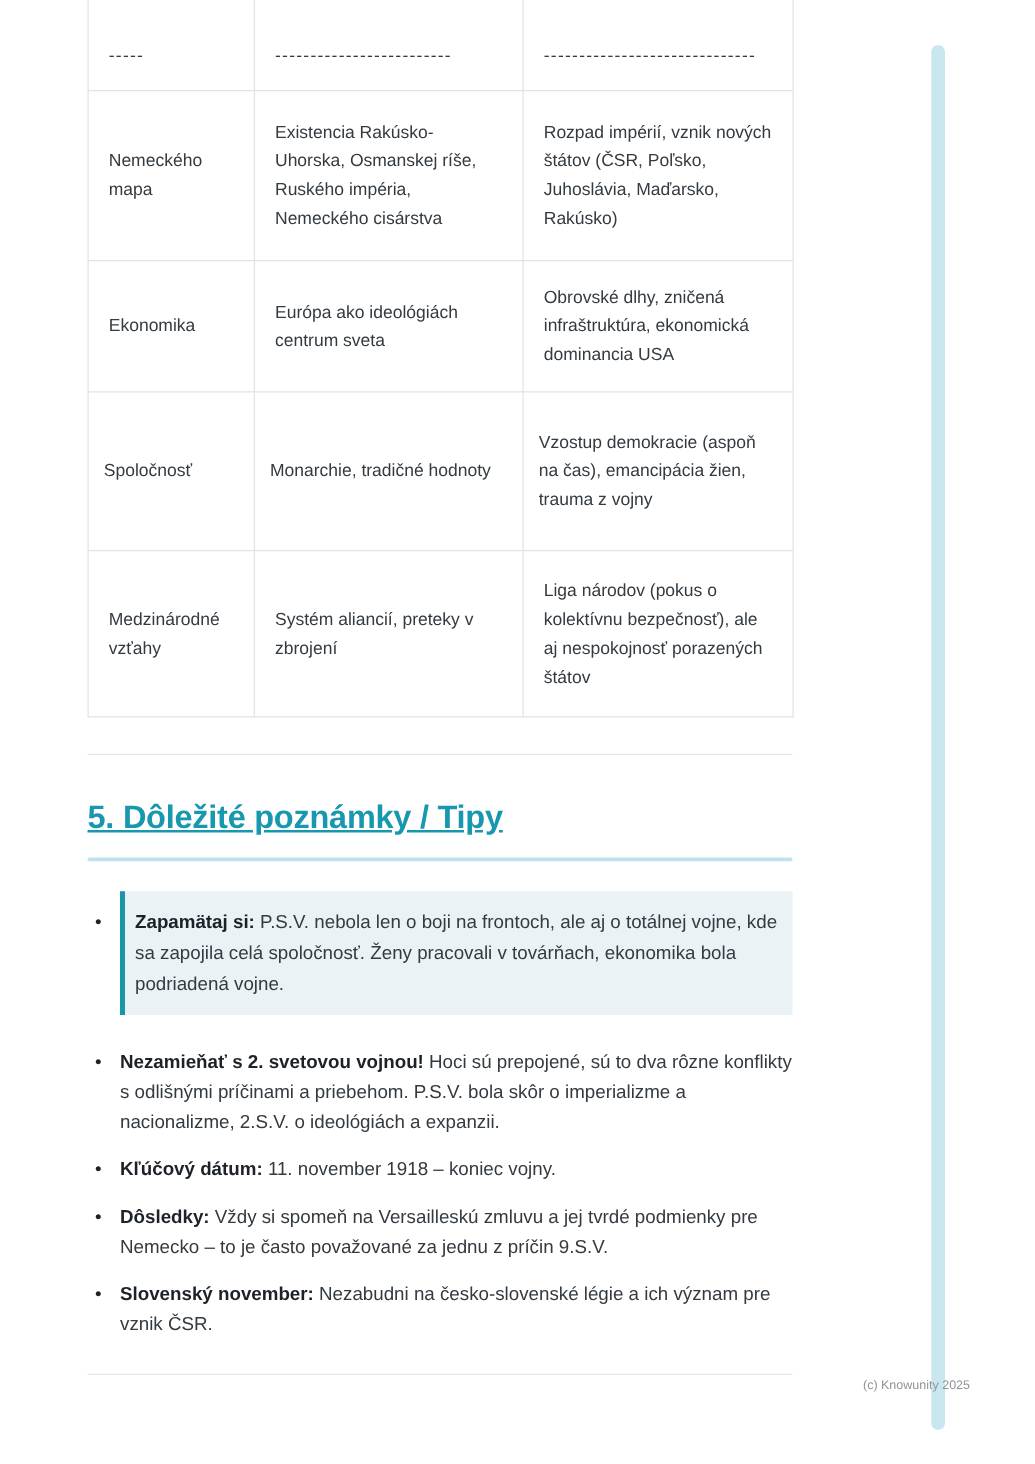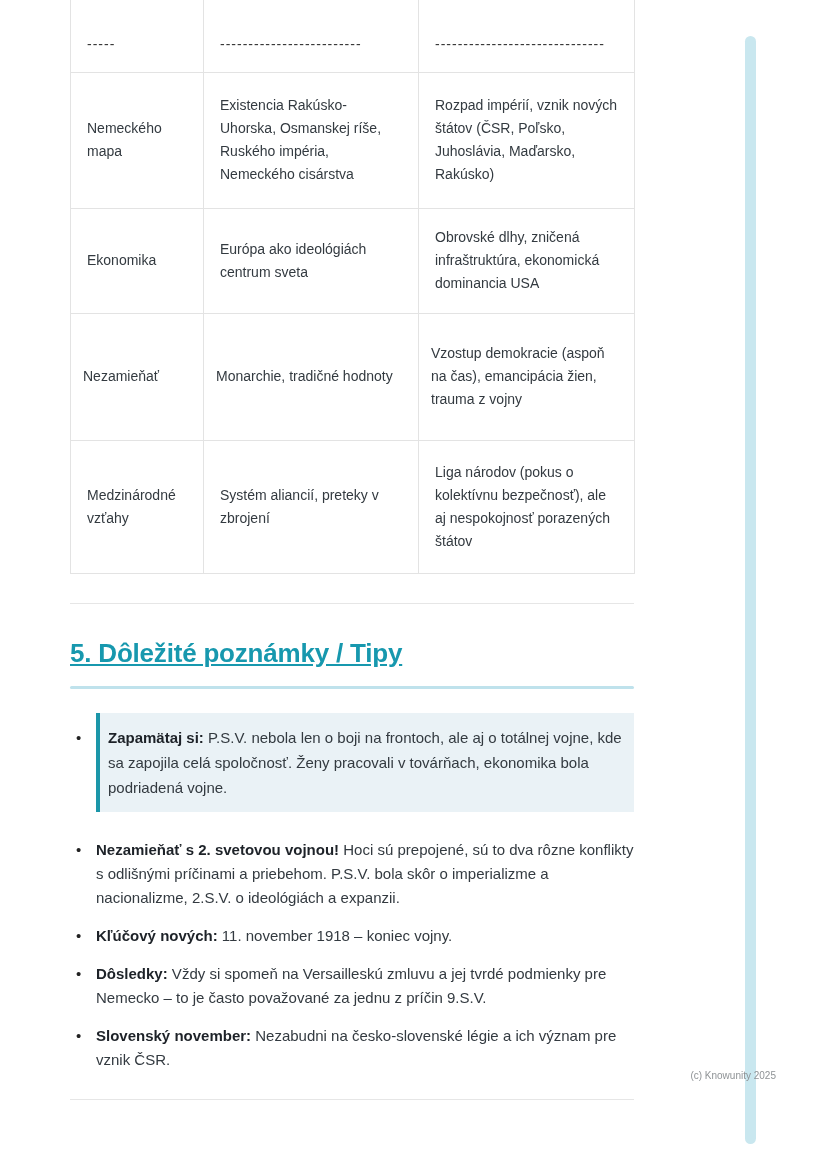--- a/index.html
+++ b/index.html
@@ -50,21 +50,21 @@
   ul.notes b, ul.notes strong{color:var(--text-strong);font-weight:700;}
 
   .callout{background:var(--callout-bg);border-left:4px solid var(--callout-border);
     padding:12px 8px;line-height:25px;}
 
   hr.divider.bottom{margin-top:27px;}
 
   
   .scrollbar{position:absolute;left:745px;top:36px;width:11px;height:1108px;
     border-radius:6px;background:var(--scrollbar);}
-  .footer{position:absolute;top:1070px;right:52px;font-size:10px;color:#8f9396;z-index:2;}
+  .footer{position:absolute;top:1103px;right:52px;font-size:10px;color:#8f9396;z-index:2;}
 </style>
 </head>
 <body>
 
 <div class="page">
   <div class="content">
 
     <table class="cmp">
       <colgroup>
           <col class="c1">
@@ -81,21 +81,21 @@
           <td>Nemeckého mapa</td>
           <td>Existencia Rakúsko-Uhorska, Osmanskej ríše, Ruského impéria, Nemeckého cisárstva</td>
           <td>Rozpad impérií, vznik nových štátov (ČSR, Poľsko, Juhoslávia, Maďarsko, Rakúsko)</td>
         </tr>
         <tr class="r2">
           <td>Ekonomika</td>
           <td>Európa ako ideológiách centrum sveta</td>
           <td>Obrovské dlhy, zničená infraštruktúra, ekonomická dominancia USA</td>
         </tr>
         <tr class="r3">
-          <td>Nezamieňať</td>
+          <td>Spoločnosť</td>
           <td>Monarchie, tradičné hodnoty</td>
           <td>Vzostup demokracie (aspoň na čas), emancipácia žien, trauma z vojny</td>
         </tr>
         <tr class="r4">
           <td>Medzinárodné vzťahy</td>
           <td>Systém aliancií, preteky v zbrojení</td>
           <td>Liga národov (pokus o kolektívnu bezpečnosť), ale aj nespokojnosť porazených štátov</td>
         </tr>
       </tbody>
     </table>
@@ -112,21 +112,21 @@
           <strong>Zapamätaj si:</strong><span> P.S.V. nebola len o boji na frontoch, ale aj o totálnej vojne, kde sa zapojila celá spoločnosť. Ženy pracovali v továrňach, ekonomika bola podriadená vojne.</span>
         </div>
       </li>
 
       <li class="note first">
         <span class="marker">•</span>
         <strong>Nezamieňať s 2. svetovou vojnou!</strong><span> Hoci sú prepojené, sú to dva rôzne konflikty s odlišnými príčinami a priebehom. P.S.V. bola skôr o imperializme a nacionalizme, 2.S.V. o ideológiách a expanzii.</span>
       </li>
       <li class="note">
         <span class="marker">•</span>
-        <strong>Kľúčový nových:</strong><span> 11. november 1918 – koniec vojny.</span>
+        <strong>Kľúčový dátum:</strong><span> 11. november 1918 – koniec vojny.</span>
       </li>
       <li class="note">
         <span class="marker">•</span>
         <strong>Dôsledky:</strong><span> Vždy si spomeň na Versailleskú zmluvu a jej tvrdé podmienky pre Nemecko – to je často považované za jednu z príčin 9.S.V.</span>
       </li>
       <li class="note">
         <span class="marker">•</span>
         <strong>Slovenský november:</strong><span> Nezabudni na česko-slovenské légie a ich význam pre vznik ČSR.</span>
       </li>
     </ul>

